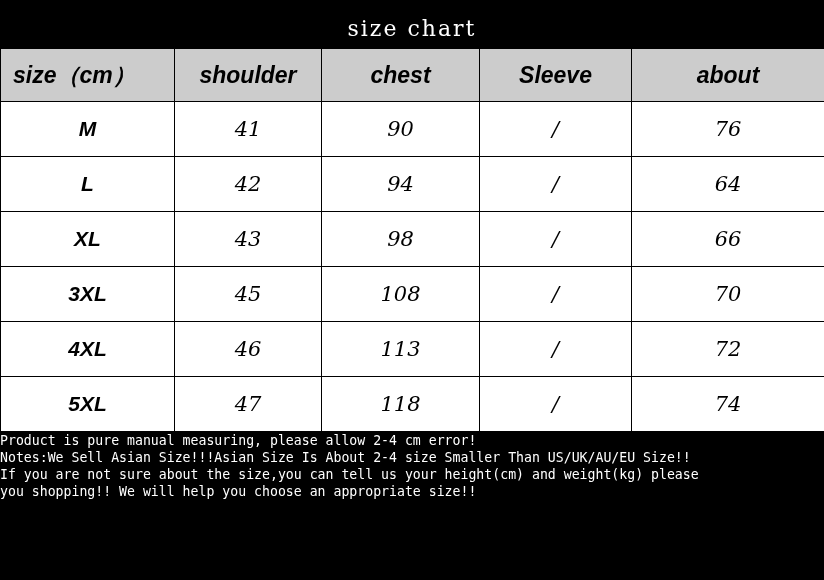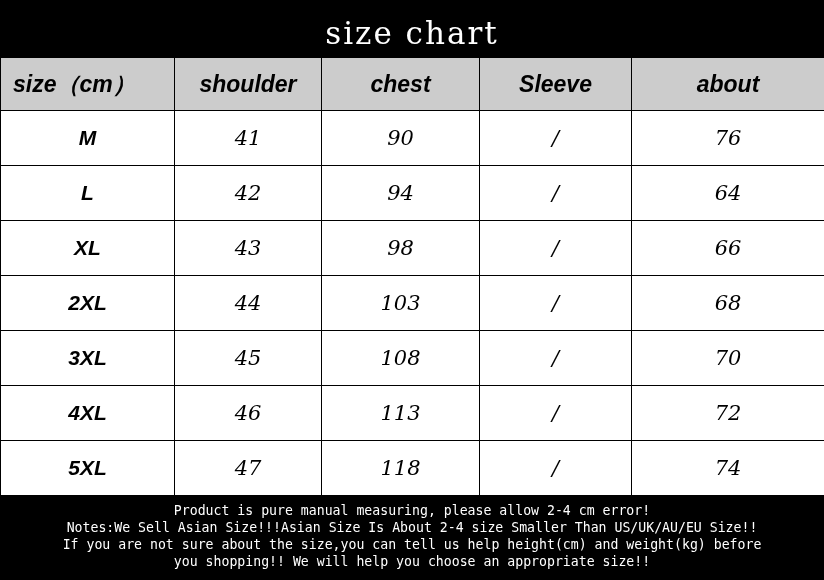--- a/index.html
+++ b/index.html
@@ -16,21 +16,21 @@
   .page {
     position: relative;
     width: 824px;
     height: 580px;
     background: #000000;
   }
   .title {
     text-align: center;
     color: #ffffff;
     font-family: "DejaVu Serif", serif;
-    font-size: 31px;
+    font-size: 22px;
     letter-spacing: 2px;
     line-height: 1;
     padding-top: 18px;
     padding-bottom: 8px;
     font-weight: normal;
   }
   table.size-table {
     border-collapse: collapse;
     width: 824px;
     table-layout: fixed;
@@ -71,22 +71,21 @@
   table.size-table tbody td.lbl {
     font-weight: bold;
     font-size: 21px;
     font-family: "Liberation Sans", sans-serif;
   }
   .notes {
     color: #ffffff;
     font-family: "DejaVu Sans Mono", monospace;
     font-size: 13.2px;
     line-height: 17px;
-    text-align: center;
-    padding-top: 6px;
+    text-align: left;
   }
   .notes div {
     white-space: nowrap;
   }
 </style>
 </head>
 <body>
 
 <div class="page">
 
@@ -125,27 +124,20 @@
         <td>64</td>
       </tr>
       <tr>
         <td class="lbl">XL</td>
         <td>43</td>
         <td>98</td>
         <td>/</td>
         <td>66</td>
       </tr>
       <tr>
-        <td class="lbl">2XL</td>
-        <td>44</td>
-        <td>103</td>
-        <td>/</td>
-        <td>68</td>
-      </tr>
-      <tr>
         <td class="lbl">3XL</td>
         <td>45</td>
         <td>108</td>
         <td>/</td>
         <td>70</td>
       </tr>
       <tr>
         <td class="lbl">4XL</td>
         <td>46</td>
         <td>113</td>
@@ -158,17 +150,17 @@
         <td>118</td>
         <td>/</td>
         <td>74</td>
       </tr>
     </tbody>
   </table>
 
   <div class="notes">
     <div>Product is pure manual measuring, please allow 2-4 cm error!</div>
     <div>Notes:We Sell Asian Size!!!Asian Size Is About 2-4 size Smaller Than US/UK/AU/EU Size!!</div>
-    <div>If you are not sure about the size,you can tell us help height(cm) and weight(kg) before</div>
+    <div>If you are not sure about the size,you can tell us your height(cm) and weight(kg) please</div>
     <div>you shopping!! We will help you choose an appropriate size!!</div>
   </div>
 
 </div>
 
 </body></html>

